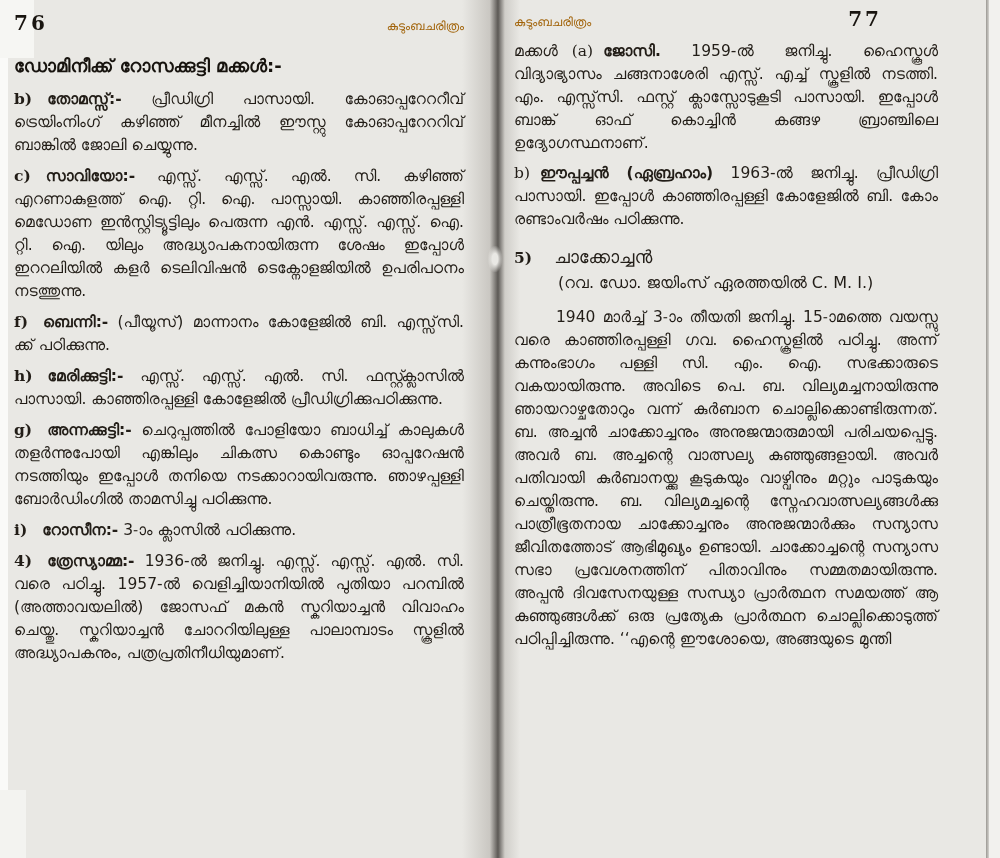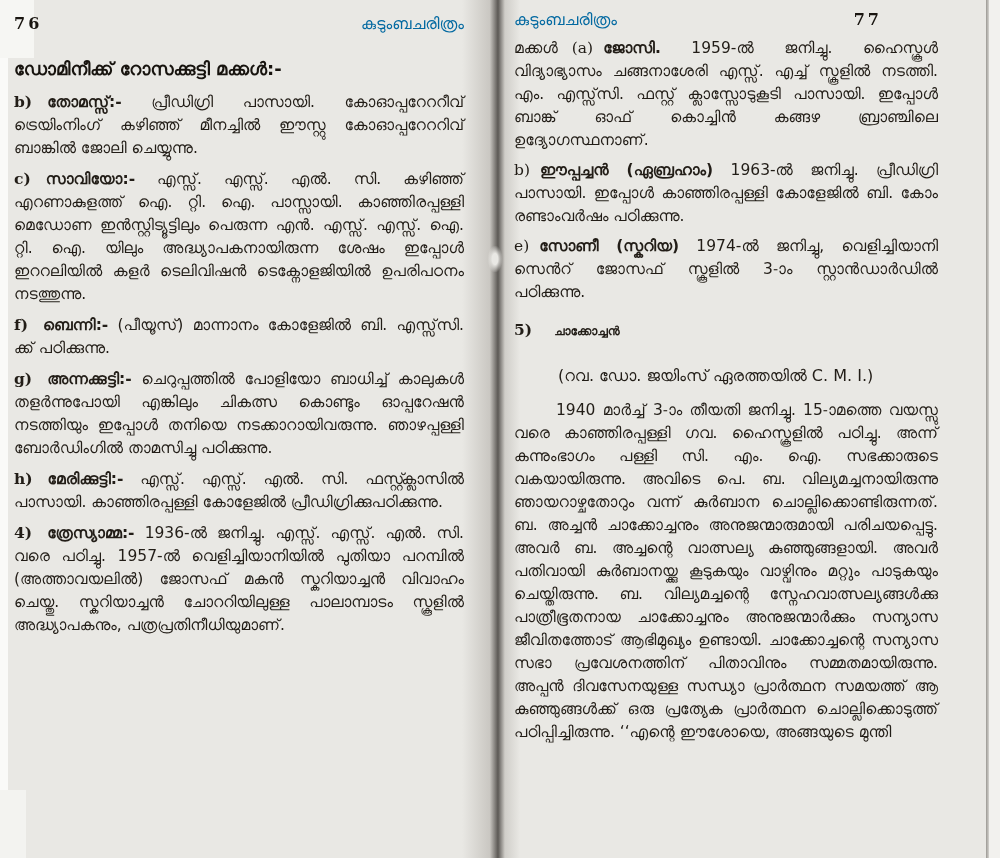--- a/index.html
+++ b/index.html
@@ -30,35 +30,35 @@
   }
   .edge-line-right{position:absolute;left:986px;top:0;width:3px;height:858px;background:linear-gradient(90deg,rgba(90,86,80,.55),rgba(90,86,80,.15));}
   .edge-strip-right{position:absolute;left:989px;top:0;width:11px;height:858px;background:#f2f1ee;}
 
   .page{position:absolute;top:0;font-size:15.5px;line-height:23px;text-align:justify;}
   .page-left{left:14px;width:450px;padding-top:12px;}
   .page-right{left:514px;width:424px;padding-top:8px;}
 
   .pg-head{display:flex;justify-content:space-between;align-items:baseline;margin-bottom:4px;}
   .pg-head.right{padding-right:56px;}
-  .pg-num{font-family:"DejaVu Serif",serif;font-weight:700;font-size:16px;letter-spacing:3px;color:#191510;}
-  .run-title{font-size:16px;color:#0369a1;}
+  .pg-num{font-family:"DejaVu Serif",serif;font-weight:700;font-size:20px;letter-spacing:3px;color:#191510;}
+  .run-title{font-size:12px;color:#a16207;}
 
-  .sec-heading{font-weight:700;font-size:18px;margin:22px 0 10px 0;text-align:left;color:#17130e;}
+  .sec-heading{font-weight:700;font-size:18px;margin:16px 0 10px 0;text-align:left;color:#17130e;}
 
   p.item{margin:0 0 7px 0;}
   .lbl{font-family:"DejaVu Serif",serif;font-weight:700;margin-right:15px;}
   .lbl-plain{font-family:"DejaVu Serif",serif;font-weight:400;margin-right:10px;}
   .name{font-weight:700;}
   .prefix{margin-right:14px;}
 
   .sec-block{margin:14px 0 10px 0;text-align:left;}
   .sec-block .num{font-family:"DejaVu Serif",serif;font-weight:700;margin-right:22px;}
-  .sec-block .title{font-weight:700;font-size:12px;}
-  .sec-block .subtitle{display:block;padding-left:44px;font-size:16px;margin-top:21px;}
+  .sec-block .title{font-weight:400;font-size:18px;}
+  .sec-block .subtitle{display:block;padding-left:44px;font-size:16px;margin-top:1px;}
 
   p.long-para{margin:12px 0 0 0;text-indent:42px;}
   .sec4{margin-top:16px;}
 </style>
 </head>
 <body>
 
 <div class="scan">
 
   <div class="edge-strip-left"></div>
@@ -75,44 +75,44 @@
 
 
     <p class="item"><span class="lbl">b)</span><span class="name">തോമസ്സ്:-</span> <span>പ്രീഡിഗ്രി പാസായി. കോഓപ്പറേററീവ് ട്രെയിംനിംഗ് കഴിഞ്ഞ് മീനച്ചിൽ ഈസ്റ്റു കോഓപ്പറേററിവ് ബാങ്കിൽ ജോലി ചെയ്യുന്നു.</span></p>
 
     <p class="item"><span class="lbl">c)</span><span class="name">സാവിയോ:-</span> <span>എസ്സ്. എസ്സ്. എൽ. സി. കഴിഞ്ഞ് എറണാകുളത്ത് ഐ. റ്റി. ഐ. പാസ്സായി. കാഞ്ഞിരപ്പള്ളി മെഡോണ ഇൻസ്റ്റിട്യൂട്ടിലും പെരുന്ന എൻ. എസ്സ്. എസ്സ്. ഐ. റ്റി. ഐ. യിലും അദ്ധ്യാപകനായിരുന്ന ശേഷം ഇപ്പോൾ ഇററലിയിൽ കളർ ടെലിവിഷൻ ടെക്നോളജിയിൽ ഉപരിപഠനം നടത്തുന്നു.</span></p>
 
 
 
     <p class="item"><span class="lbl">f)</span><span class="name">ബെന്നി:-</span> <span>(പീയൂസ്) മാന്നാനം കോളേജിൽ ബി. എസ്സ്‌സി. ക്ക് പഠിക്കുന്നു.</span></p>
 
+    <p class="item"><span class="lbl">h)</span><span class="name">മേരിക്കുട്ടി:-</span> <span>എസ്സ്. എസ്സ്. എൽ. സി. ഫസ്റ്റ്ക്ലാസിൽ പാസായി. കാഞ്ഞിരപ്പള്ളി കോളേജിൽ പ്രീഡിഗ്രിക്കുപഠിക്കുന്നു.</span></p>
+
     <p class="item"><span class="lbl">g)</span><span class="name">അന്നക്കുട്ടി:-</span> <span>ചെറുപ്പത്തിൽ പോളിയോ ബാധിച്ച് കാലുകൾ തളർന്നുപോയി എങ്കിലും ചികത്സ കൊണ്ടും ഓപ്പറേഷൻ നടത്തിയും ഇപ്പോൾ തനിയെ നടക്കാറായിവരുന്നു. ഞാഴപ്പള്ളി ബോർഡിംഗിൽ താമസിച്ചു പഠിക്കുന്നു.</span></p>
 
-    <p class="item"><span class="lbl">h)</span><span class="name">മേരിക്കുട്ടി:-</span> <span>എസ്സ്. എസ്സ്. എൽ. സി. ഫസ്റ്റ്ക്ലാസിൽ പാസായി. കാഞ്ഞിരപ്പള്ളി കോളേജിൽ പ്രീഡിഗ്രിക്കുപഠിക്കുന്നു.</span></p>
-
+    <p class="item"><span class="lbl">i)</span><span class="name">റോസീന:-</span> <span>3-ാം ക്ലാസിൽ പഠിക്കുന്നു.</span></p>
 
     <p class="item sec4"><span class="lbl">4)</span><span class="name">ത്രേസ്യാമ്മ:-</span> <span>1936-ൽ ജനിച്ചു. എസ്സ്. എസ്സ്. എൽ. സി. വരെ പഠിച്ചു. 1957-ൽ വെളിച്ചിയാനിയിൽ പുതിയാ പറമ്പിൽ (അത്താവയലിൽ) ജോസഫ് മകൻ സ്കറിയാച്ചൻ വിവാഹം ചെയ്തു. സ്കറിയാച്ചൻ ചോററിയിലുള്ള പാലാമ്പാടം സ്കൂളിൽ അദ്ധ്യാപകനും, പത്രപ്രതിനീധിയുമാണ്.</span></p>
   </div>
 
   <div class="gutter"></div>
   <div class="gutter-notch"></div>
 
   <div class="page page-right">
     <div class="pg-head right">
       <span class="run-title">കുടുംബചരിത്രം</span>
       <span class="pg-num">77</span>
     </div>
 
     <p class="item" style="margin-top:6px;"><span class="prefix">മക്കൾ</span><span class="lbl-plain">(a)</span><span class="name">ജോസി.</span> <span>1959-ൽ ജനിച്ചു. ഹൈസ്കൂൾ വിദ്യാഭ്യാസം ചങ്ങനാശേരി എസ്സ്. എച്ച് സ്കൂളിൽ നടത്തി. എം. എസ്സ്‌സി. ഫസ്റ്റ് ക്ലാസ്സോടുകൂടി പാസായി. ഇപ്പോൾ ബാങ്ക് ഓഫ് കൊച്ചിൻ കങ്ങഴ ബ്രാഞ്ചിലെ ഉദ്യോഗസ്ഥനാണ്.</span></p>
 
     <p class="item"><span class="lbl-plain">b)</span><span class="name">ഈപ്പച്ചൻ (ഏബ്രഹാം)</span> <span>1963-ൽ ജനിച്ചു. പ്രീഡിഗ്രി പാസായി. ഇപ്പോൾ കാഞ്ഞിരപ്പള്ളി കോളേജിൽ ബി. കോം രണ്ടാംവർഷം പഠിക്കുന്നു.</span></p>
 
 
 
-    <p class="item"><span class="lbl-plain">e)</span><span class="name">സോണീ (സ്കറിയ)</span> <span>1974-ൽ ജനിച്ചു, വെളിച്ചിയാനി സെൻറ് ജോസഫ് സ്കൂളിൽ 3-ാം സ്റ്റാൻഡാർഡിൽ പഠിക്കുന്നു.</span></p>
 
     <div class="sec-block">
       <span class="num">5)</span><span class="title">ചാക്കോച്ചൻ</span>
       <span class="subtitle">(റവ. ഡോ. ജയിംസ് ഏരത്തയിൽ C. M. I.)</span>
     </div>
 
     <p class="long-para">1940 മാർച്ച് 3-ാം തീയതി ജനിച്ചു. 15-ാമത്തെ വയസ്സു വരെ കാഞ്ഞിരപ്പള്ളി ഗവ. ഹൈസ്കൂളിൽ പഠിച്ചു. അന്ന് കന്നുംഭാഗം പള്ളി സി. എം. ഐ. സഭക്കാരുടെ വകയായിരുന്നു. അവിടെ പെ. ബ. വില്യമച്ചനായിരുന്നു ഞായറാഴ്ചതോറും വന്ന് കുർബാന ചൊല്ലിക്കൊണ്ടിരുന്നത്. ബ. അച്ചൻ ചാക്കോച്ചനും അനുജന്മാരുമായി പരിചയപ്പെട്ടു. അവർ ബ. അച്ചന്റെ വാത്സല്യ കുഞ്ഞുങ്ങളായി. അവർ പതിവായി കുർബാനയ്ക്കു കൂടുകയും വാഴ്വിനും മറ്റും പാടുകയും ചെയ്തിരുന്നു. ബ. വില്യമച്ചന്റെ സ്നേഹവാത്സല്യങ്ങൾക്കു പാത്രീഭൂതനായ ചാക്കോച്ചനും അനുജന്മാർക്കും സന്യാസ ജീവിതത്തോട് ആഭിമുഖ്യം ഉണ്ടായി. ചാക്കോച്ചന്റെ സന്യാസ സഭാ പ്രവേശനത്തിന് പിതാവിനും സമ്മതമായിരുന്നു. അപ്പൻ ദിവസേനയുള്ള സന്ധ്യാ പ്രാർത്ഥന സമയത്ത് ആ കുഞ്ഞുങ്ങൾക്ക് ഒരു പ്രത്യേക പ്രാർത്ഥന ചൊല്ലിക്കൊടുത്ത് പഠിപ്പിച്ചിരുന്നു. ‘‘എന്റെ ഈശോയെ, അങ്ങയുടെ മുന്തി</p>
   </div>
 
   <div class="edge-line-right"></div>

